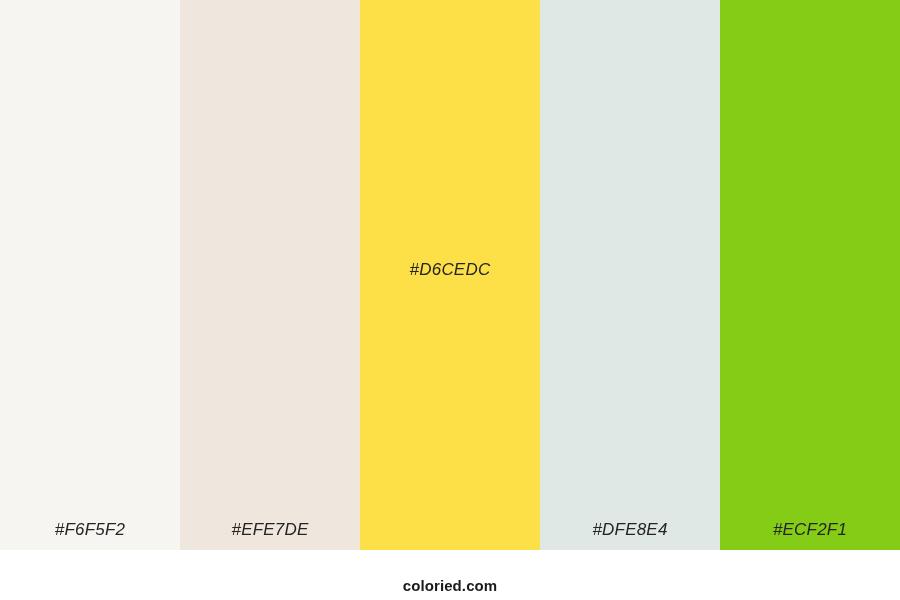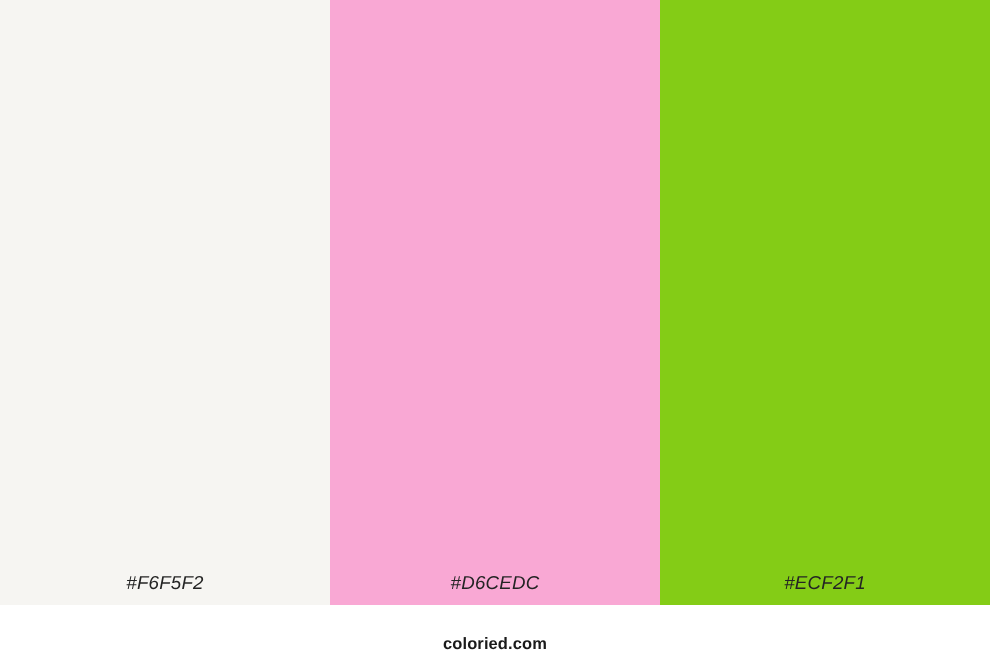--- a/index.html
+++ b/index.html
@@ -76,25 +76,31 @@
 <body>
 
 <div class="palette-page">
 
   <div class="swatch-strip">
 
     <div class="swatch" style="background-color: rgb(246, 245, 242);">
       <span class="swatch-label">#F6F5F2</span>
     </div>
 
+    <div class="swatch" style="background-color: rgb(239, 231, 222);">
+      <span class="swatch-label">#EFE7DE</span>
+    </div>
 
-    <div class="swatch" style="background-color: #f9a8d4;">
+    <div class="swatch" style="background-color: #fde047; align-items: center;">
       <span class="swatch-label">#D6CEDC</span>
     </div>
 
+    <div class="swatch" style="background-color: rgb(223, 232, 228);">
+      <span class="swatch-label">#DFE8E4</span>
+    </div>
 
     <div class="swatch" style="background-color: #84cc16;">
       <span class="swatch-label">#ECF2F1</span>
     </div>
 
   </div>
 
   <div class="footer-bar">
     <span class="watermark">coloried.com</span>
   </div>

